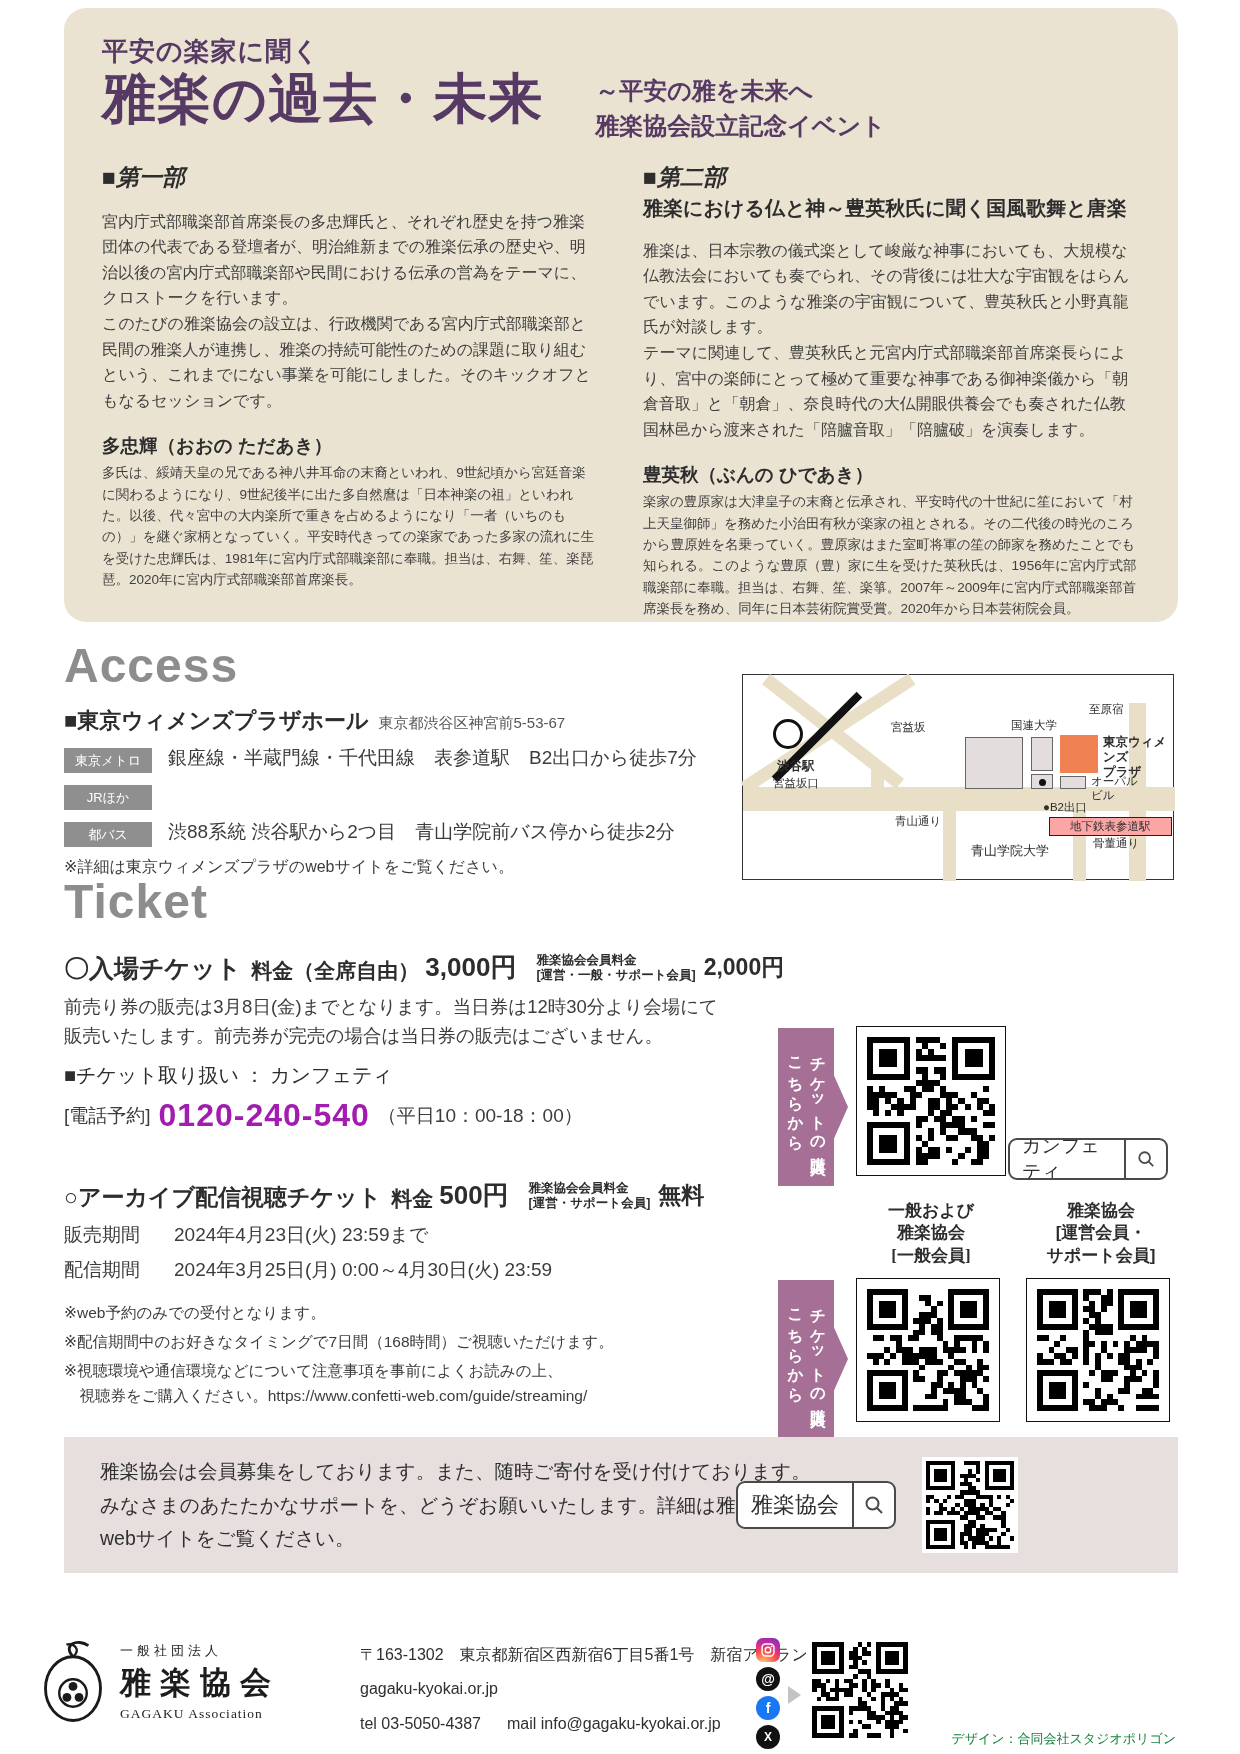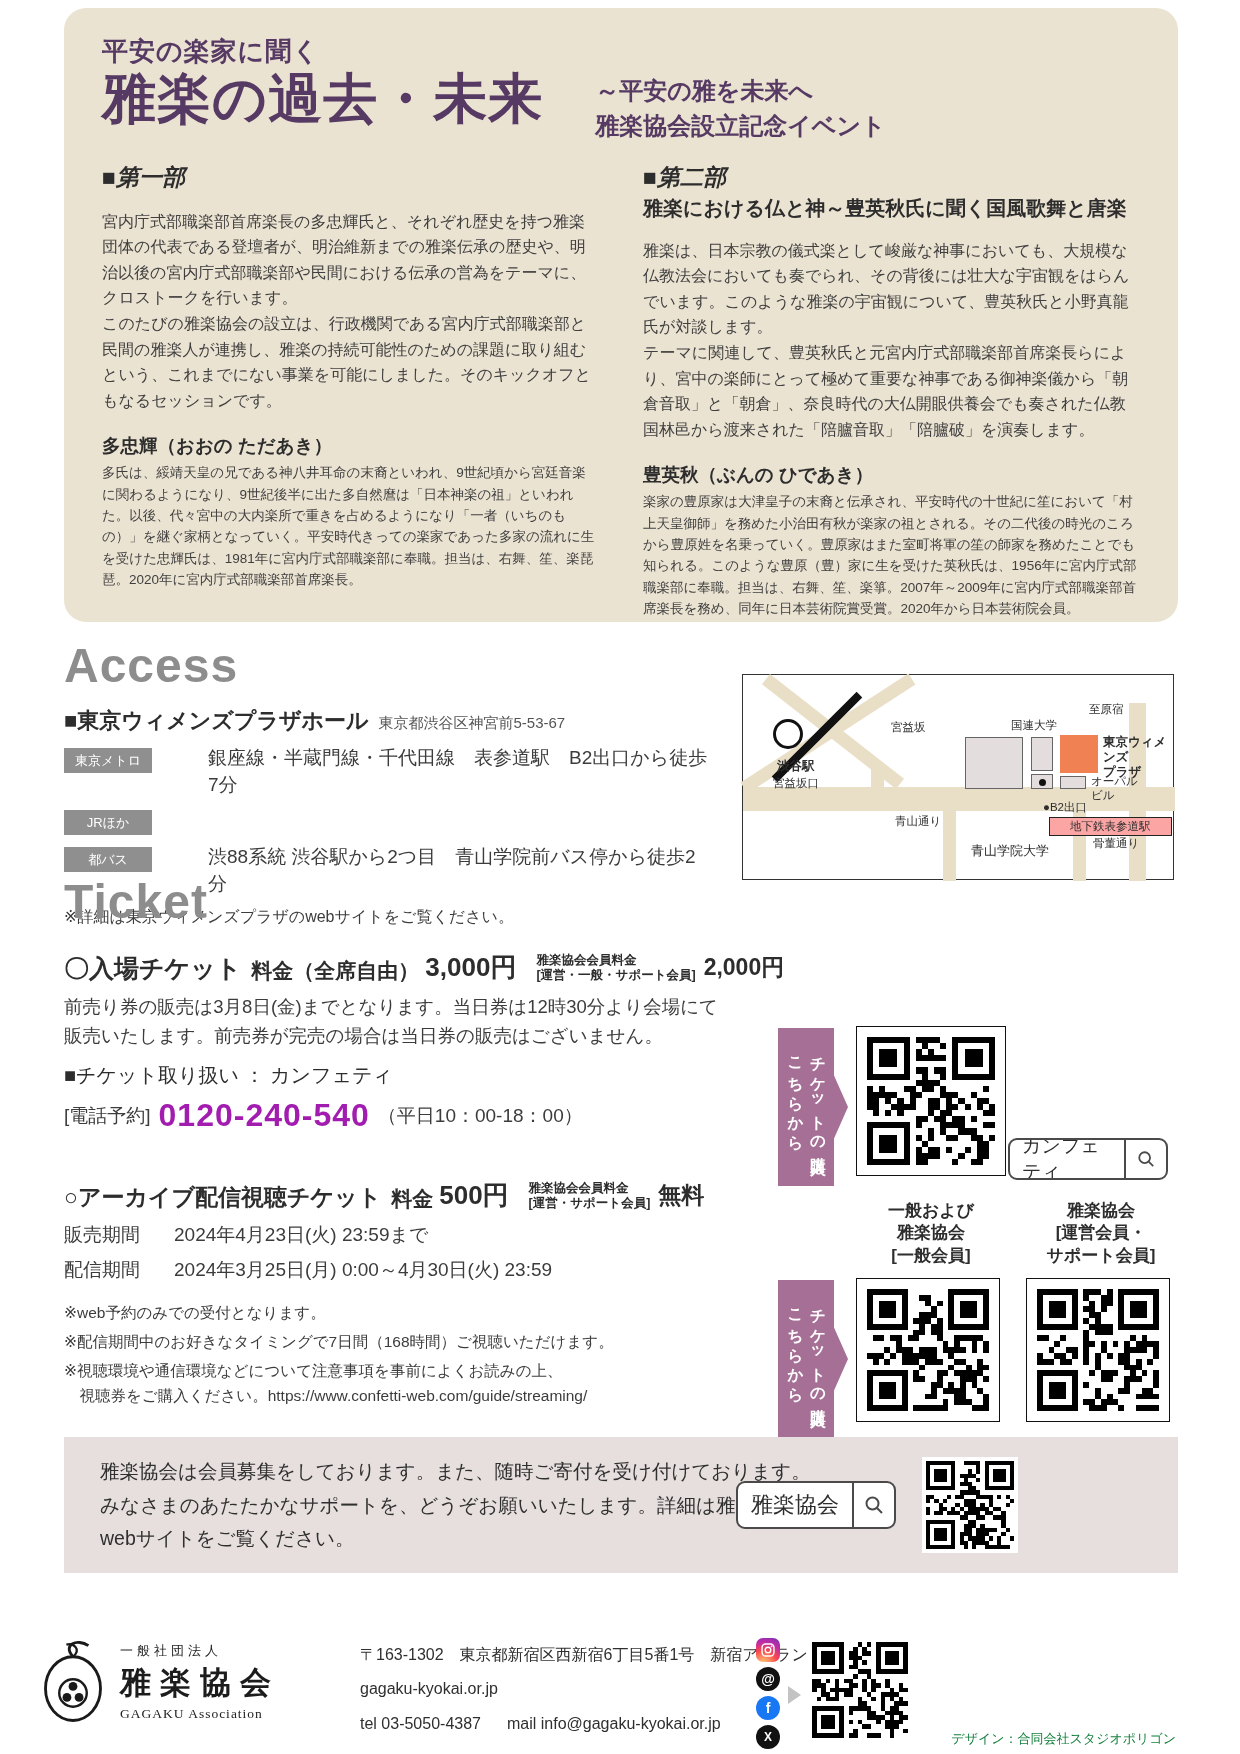--- a/index.html
+++ b/index.html
@@ -20,21 +20,21 @@
   .speaker{margin-top:20px;}
   .speaker-name{font-size:18.5px;font-weight:bold;color:#2d2d2d;}
   .speaker-bio{font-size:13.5px;line-height:1.58;margin-top:4px;color:#3f3f3f;}
 
   
   .access{position:absolute;left:64px;top:642px;width:1114px;height:228px;}
   .sec-title{color:#8d8d8d;font-size:48px;font-weight:bold;line-height:1;margin:0;letter-spacing:1px;}
   .venue-line{margin-top:16px;display:flex;align-items:baseline;}
   .venue{font-size:22px;font-weight:bold;color:#2d2d2d;}
   .addr{font-size:15px;color:#555;margin-left:10px;}
-  .route{display:flex;align-items:flex-start;margin-top:9px;font-size:19px;max-width:650px;gap:40px;}
+  .route{display:flex;align-items:flex-start;margin-top:9px;font-size:19px;max-width:650px;}
   .badge{flex:0 0 auto;width:88px;height:25px;background:#8f8f8f;color:#fff;font-size:13px;display:flex;align-items:center;justify-content:center;margin-right:16px;margin-top:3px;}
   .route-text{line-height:1.4;white-space:pre-line;}
   .access-note{font-size:16px;margin-top:10px;}
 
   
   .map{position:absolute;right:4px;top:32px;width:432px;height:206px;border:1.5px solid #333;background:#fff;box-sizing:border-box;}
   .road{position:absolute;background:#e9dfc6;}
   .rail{position:absolute;background:#111;}
   .sta-circle{position:absolute;width:24px;height:24px;border:3px solid #111;border-radius:50%;background:#fff;}
   .maplabel{position:absolute;font-size:11.5px;color:#2e2e2e;white-space:pre-line;line-height:1.2;}
@@ -481,21 +481,21 @@
     <div class="searchbox" style="left:944px;top:260px;width:160px;height:42px;">
       <span class="q">カンフェティ</span>
       <span class="icon">
         <svg width="18" height="18" viewBox="0 0 20 20">
             <circle cx="8.5" cy="8.5" r="6" fill="none" stroke="#4a4a4a" stroke-width="2"></circle>
             <line x1="13" y1="13" x2="18" y2="18" stroke="#4a4a4a" stroke-width="2"></line>
           </svg>
       </span>
     </div>
 
-    <div class="qrlabel" style="left:792px;top:322px;width:150px;">一般および
+    <div class="qrlabel" style="left:792px;top:322px;width:150px;font-family:Liberation Serif, serif;">一般および
 雅楽協会
 [一般会員]</div>
     <div class="qrlabel" style="left:962px;top:322px;width:150px;">雅楽協会
 [運営会員・
 サポート会員]</div>
 
     <div class="ribbon" style="left:714px;top:402px;height:158px;">
       <div class="ribbon-inner">
         <div>チケットの購入は</div>
         <div>こちらから</div>

